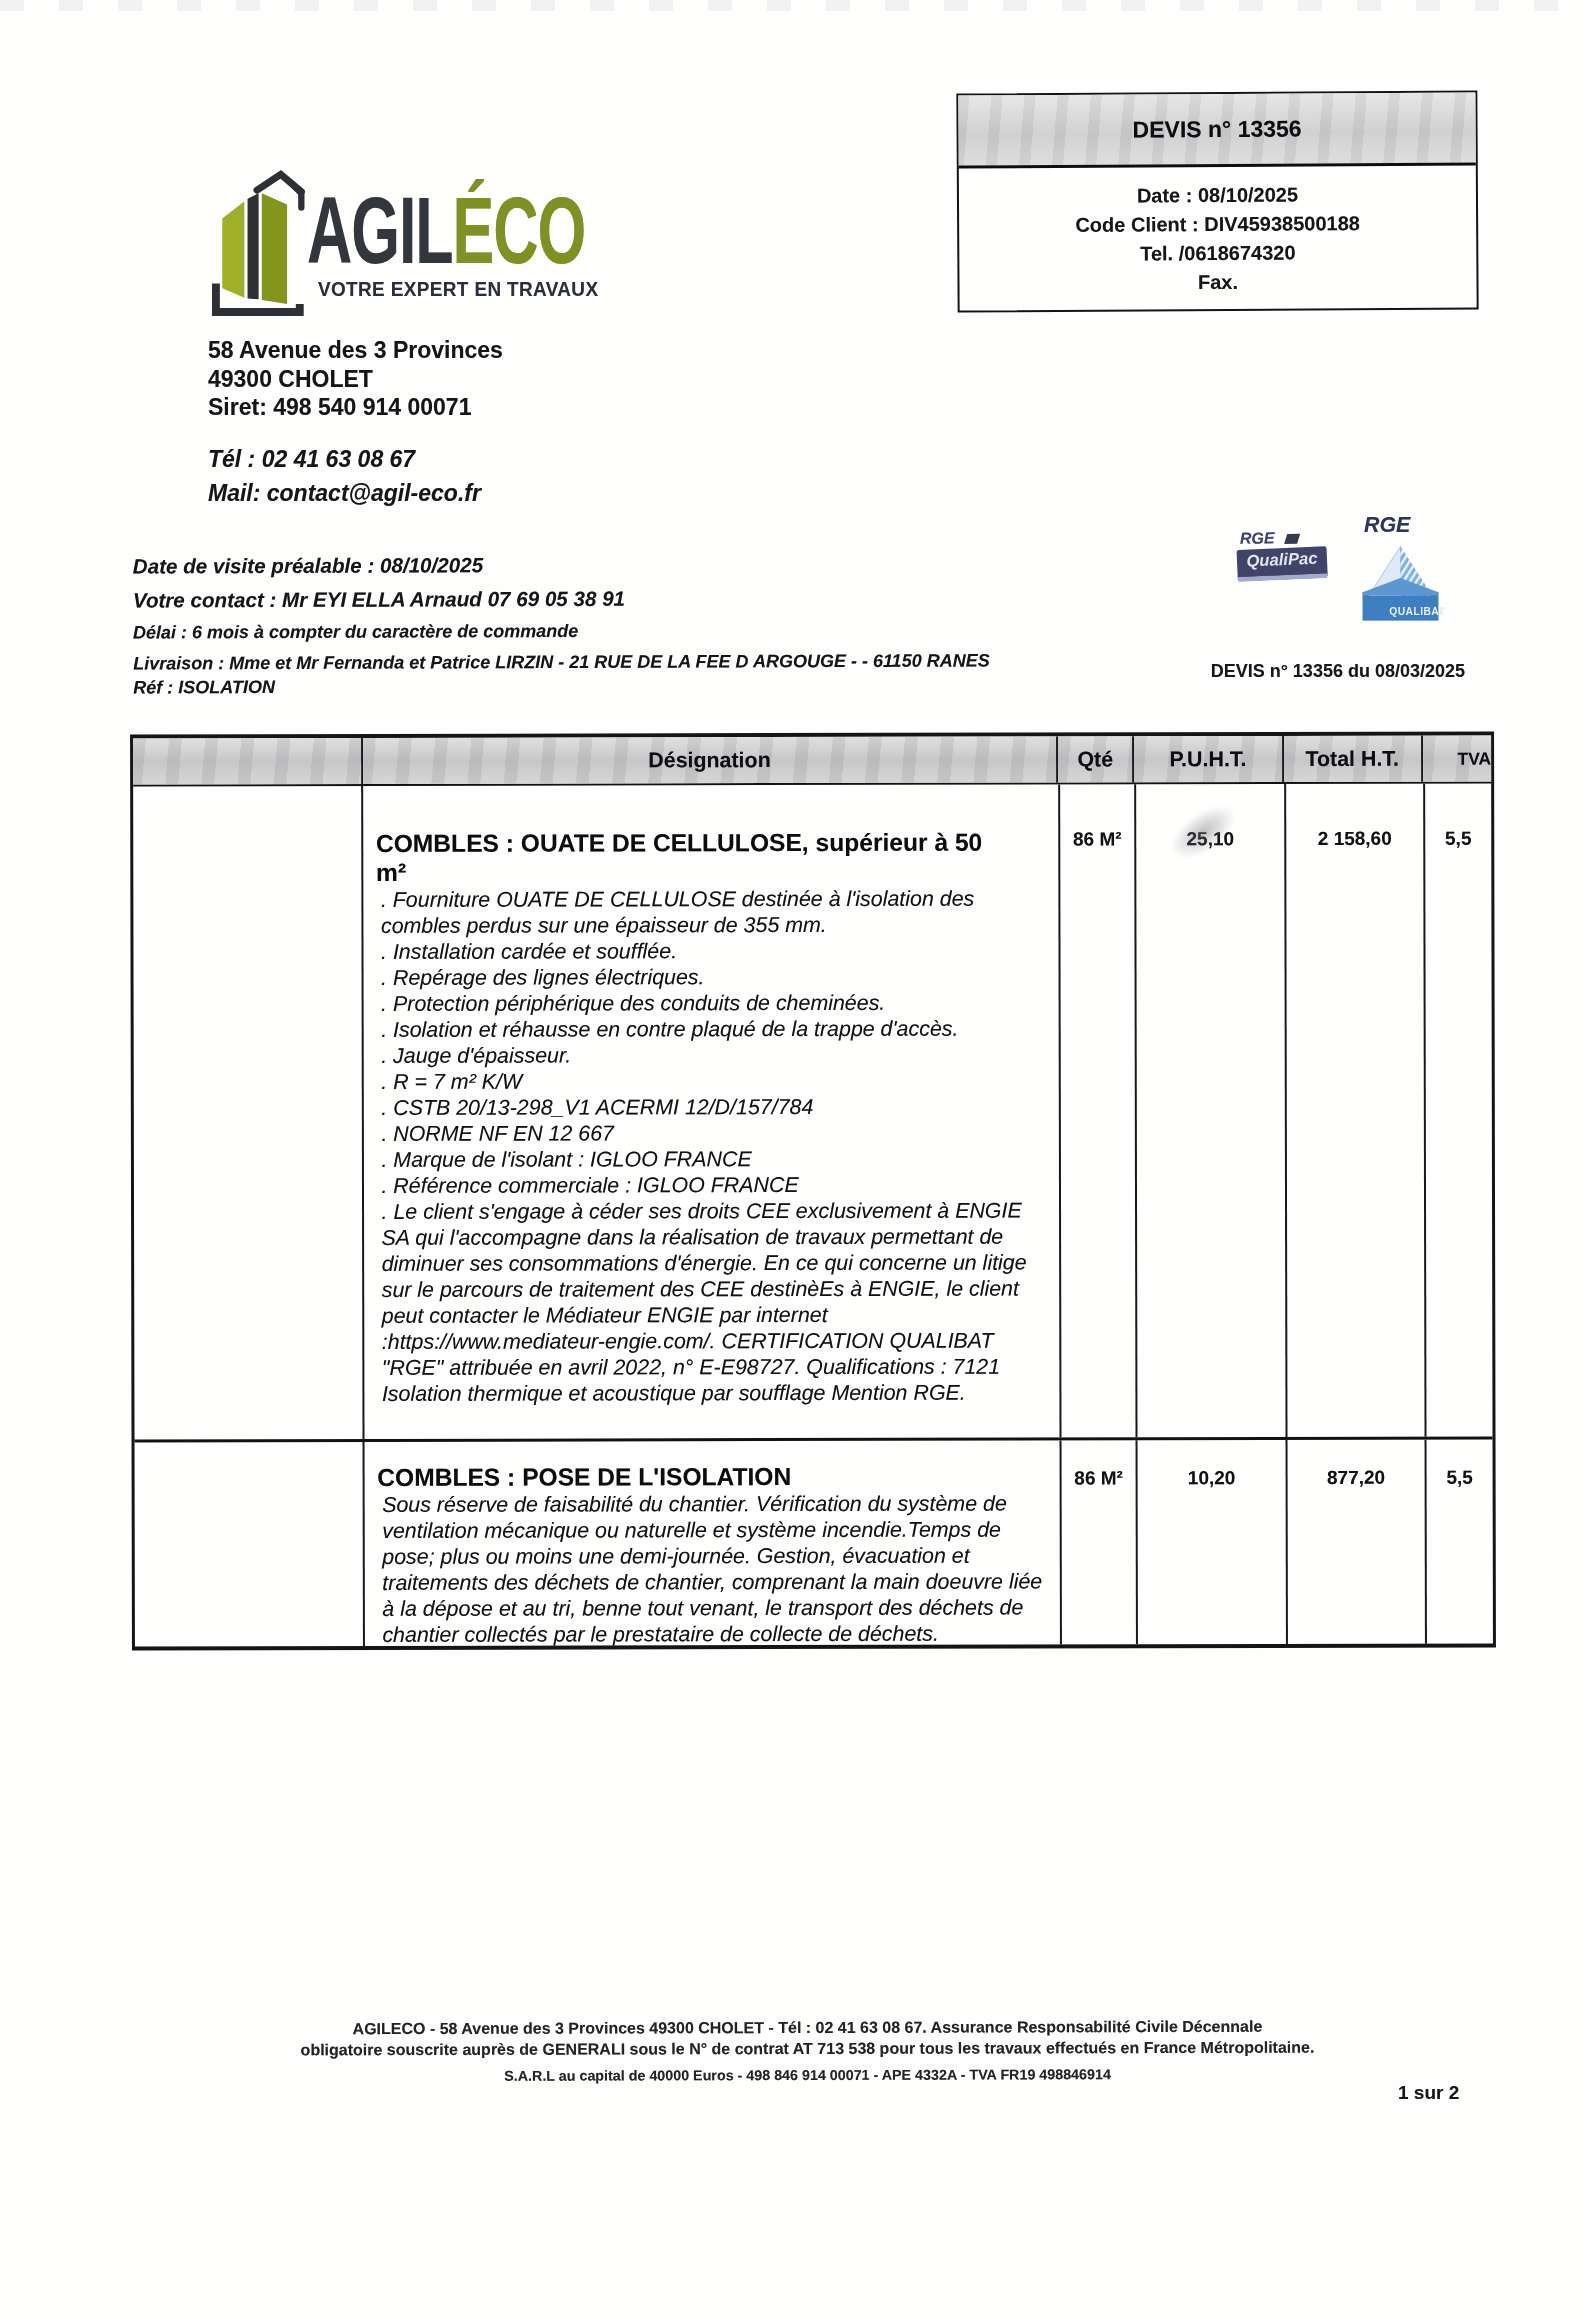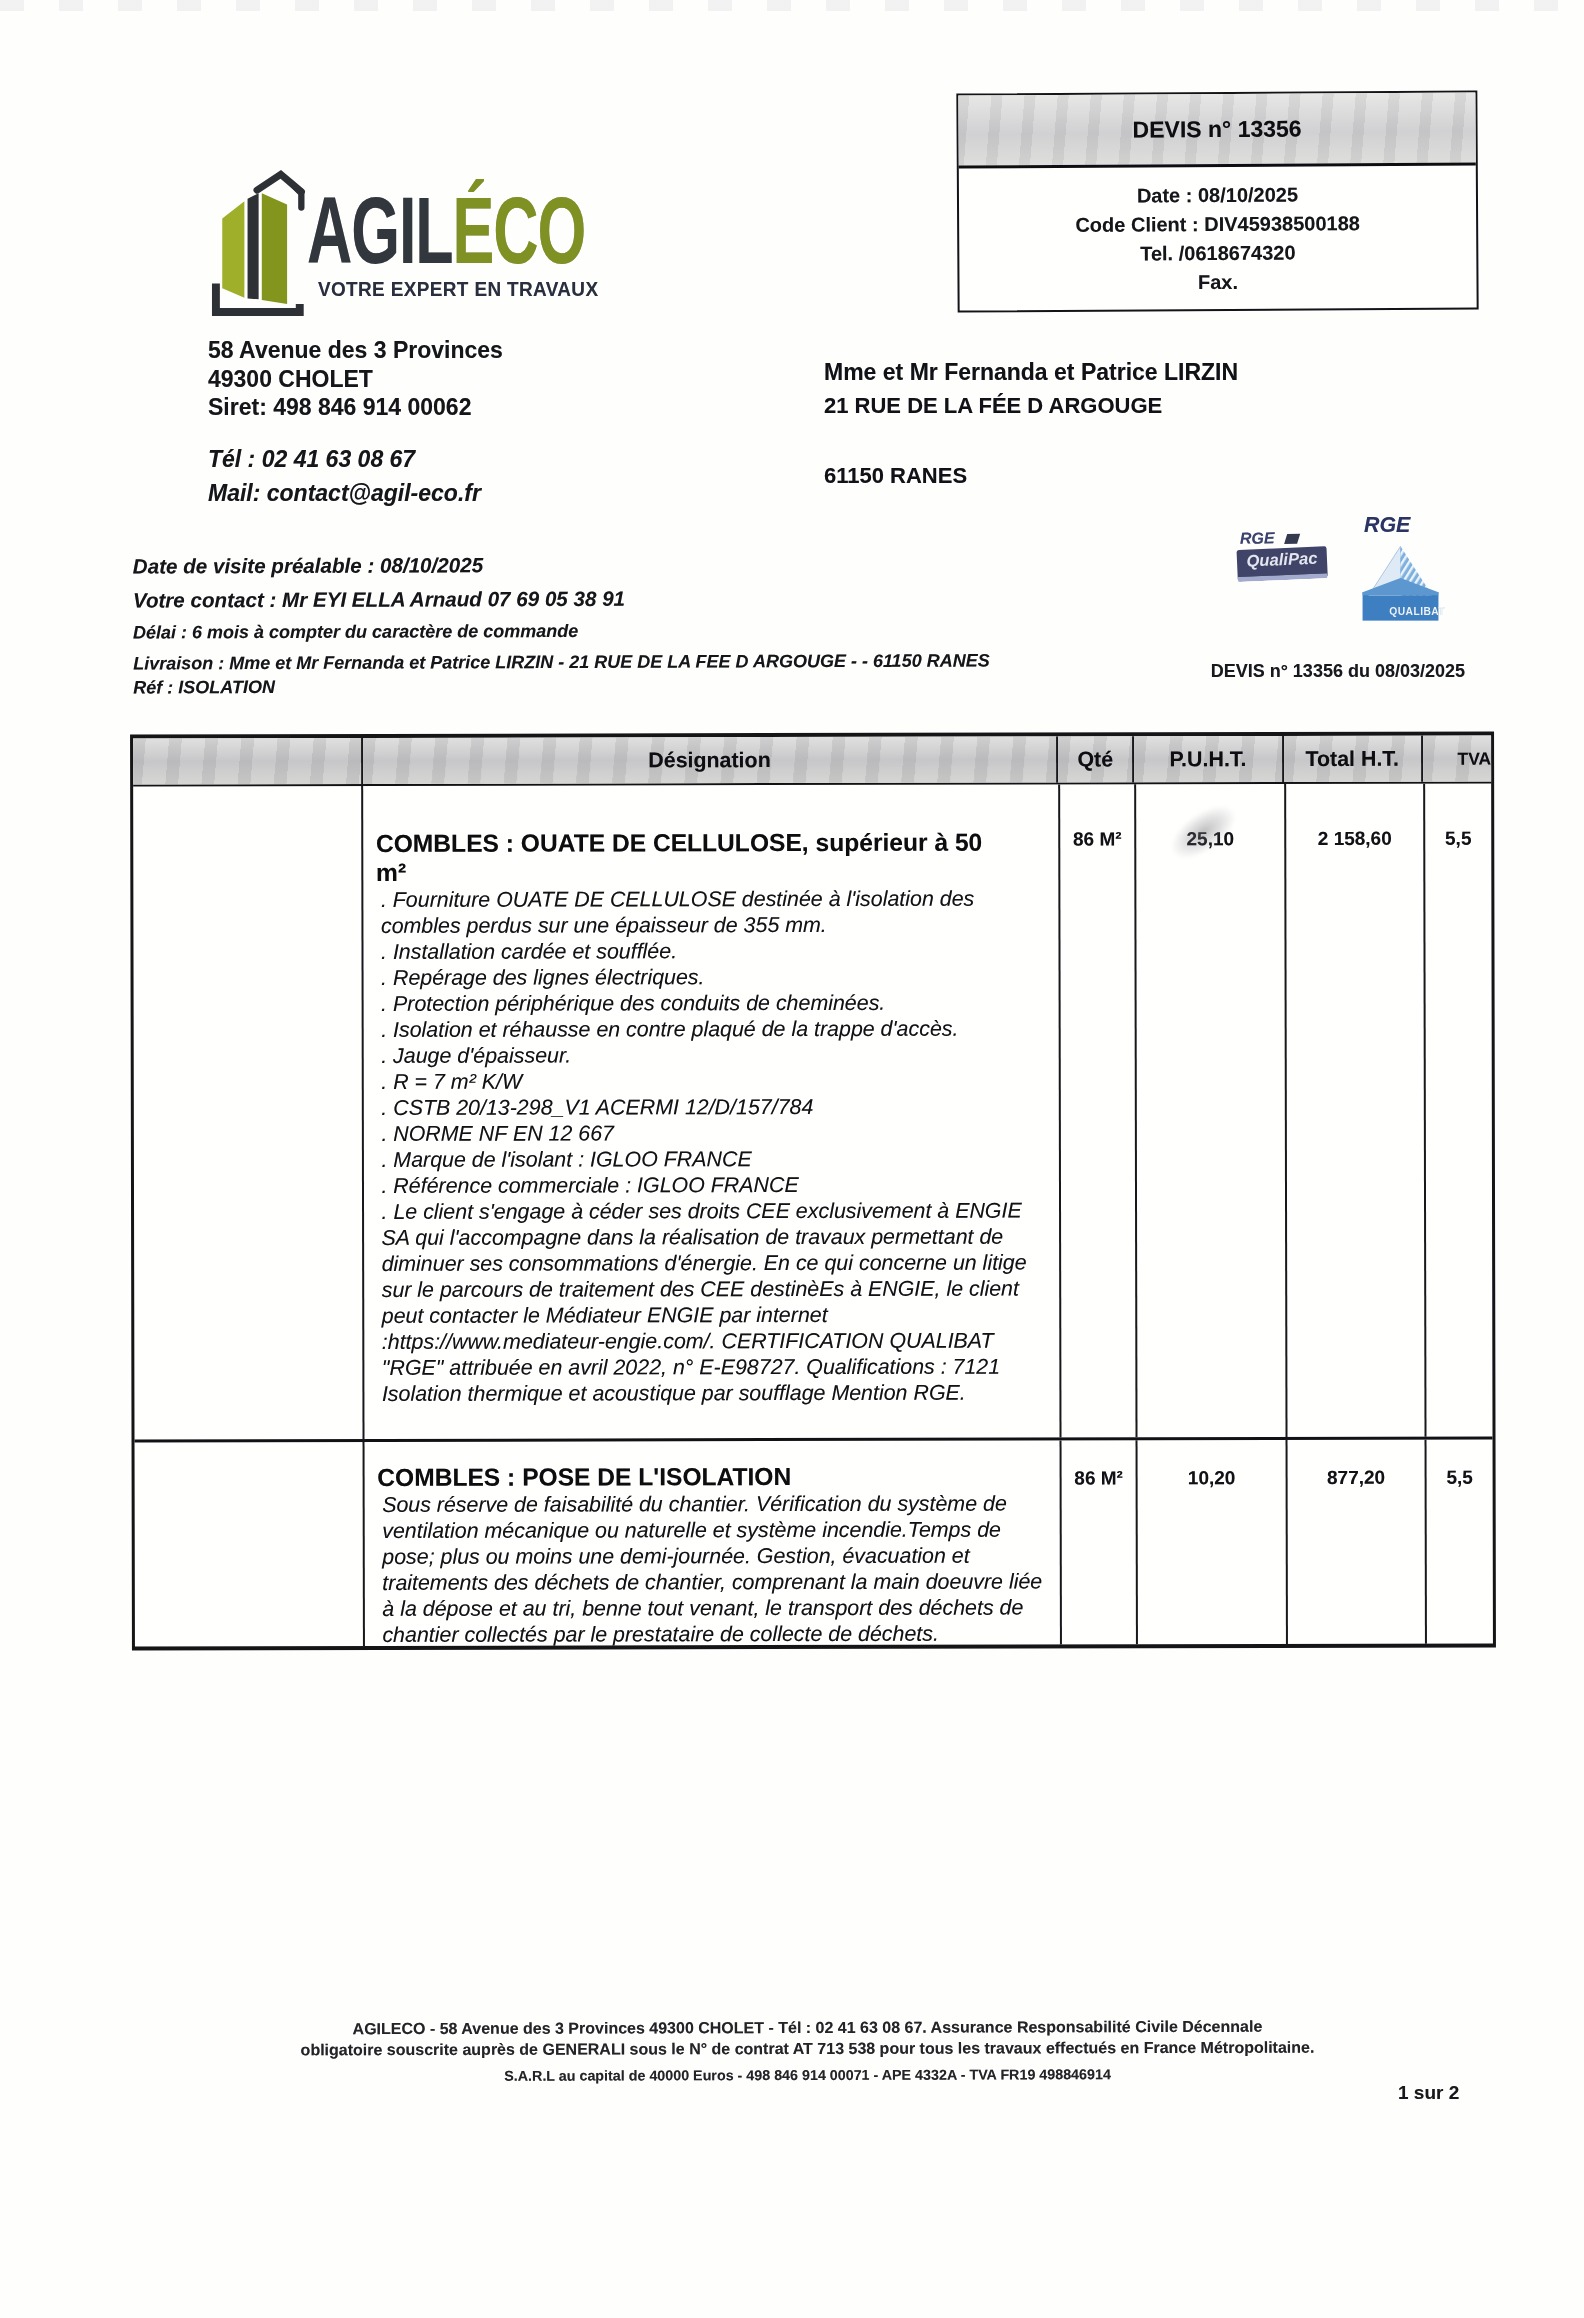--- a/index.html
+++ b/index.html
@@ -118,42 +118,37 @@
       <path d="M68 28 L98 8 L124 30" fill="none" stroke="#2f3236" stroke-width="9" stroke-linecap="round"></path>
       <path d="M110 18 L124 32 L124 50" fill="none" stroke="#2f3236" stroke-width="8" stroke-linecap="round"></path>
     </svg>
   </div>
   <div class="abs brand"><span class="agil">AGIL</span><span class="eco">ÉCO</span></div>
   <div class="abs tagline">VOTRE EXPERT EN TRAVAUX</div>
 
   <div class="abs addr">
     <div>58 Avenue des 3 Provinces</div>
     <div>49300 CHOLET</div>
-    <div>Siret: 498 846 914 00062</div>
+    <div>Siret: 498 540 914 00071</div>
     <div class="addr-contact">
       <div>Tél : 02 41 63 08 67</div>
       <div>Mail: contact@agil-eco.fr</div>
     </div>
   </div>
 
   <div class="abs devis-box">
     <div class="devis-title">DEVIS n° 13356</div>
     <div class="devis-body">
       <div>Date : 08/10/2025</div>
       <div>Code Client : DIV45938500188</div>
       <div>Tel. /0618674320</div>
       <div>Fax.</div>
     </div>
   </div>
 
-  <div class="abs customer">
-    <div class="cust-name">Mme et Mr Fernanda et Patrice LIRZIN</div>
-    <div class="cust-street">21 RUE DE LA FÉE D ARGOUGE</div>
-    <div class="cust-city">61150 RANES</div>
-  </div>
 
   <div class="abs meta">
     <div class="m1">Date de visite préalable : 08/10/2025</div>
     <div class="m2">Votre contact : Mr EYI ELLA Arnaud 07 69 05 38 91</div>
     <div class="m3">Délai : 6 mois à compter du caractère de commande</div>
     <div class="m4">Livraison : Mme et Mr Fernanda et Patrice LIRZIN - 21 RUE DE LA FEE D ARGOUGE -  - 61150 RANES</div>
     <div class="m5">Réf : ISOLATION</div>
   </div>
 
   <div class="abs qualipac">

